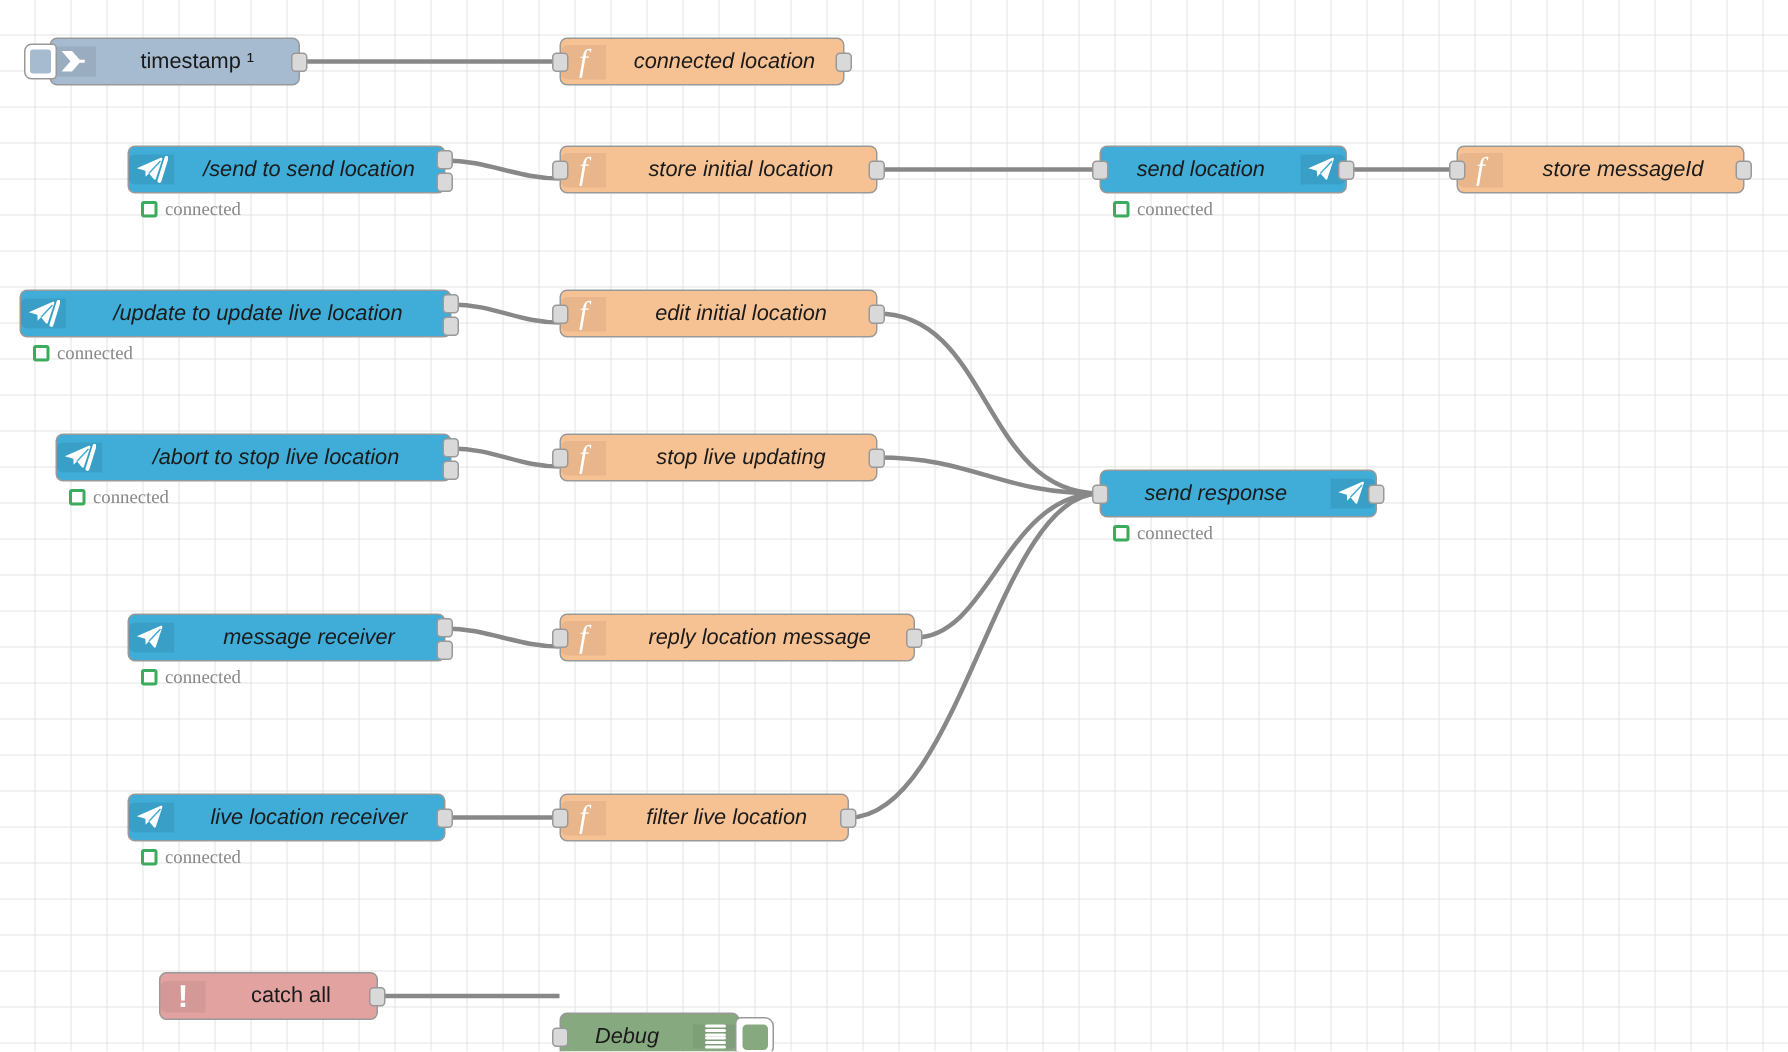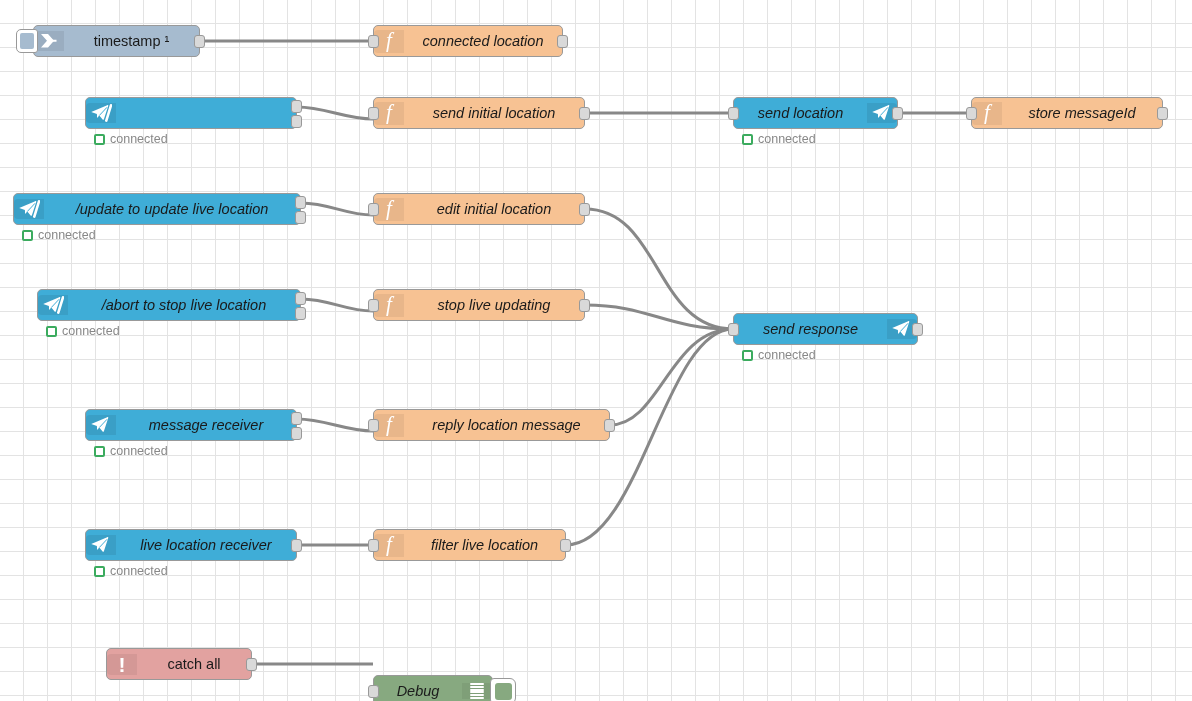--- a/index.html
+++ b/index.html
@@ -109,21 +109,21 @@
     width: 11px;
     height: 11px;
     border: 2px solid #3bab5e;
     border-radius: 2px;
     margin-right: 5px;
     box-sizing: border-box;
   }
   .status .stxt {
     font-size: 12.5px;
     color: #888888;
-    font-family: Liberation Sans, sans-serif;
+    font-family: Liberation Serif, serif;
   }
 
   
   .injectbtn {
     position: absolute;
     left: -18px;
     top: 3px;
     width: 22px;
     height: 24px;
     background: #ffffff;
@@ -234,34 +234,35 @@
       </div>
       <div class="node n-telegram" style="left: 85px; top: 97px; width: 212px;">
         <div class="body">
           <div class="iconbox">
             <svg width="22" height="20" viewBox="0 0 22 20" class="ico-svg">
               <path d="M1.2 9.1 L17.2 2.2 C17.9 1.9 18.5 2.4 18.2 3.1 L13.9 16.2 C13.7 16.9 13.0 17.0 12.6 16.5 L9.3 12.5 L7.1 14.9 L6.9 10.9 Z" fill="#ffffff"></path>
               <path d="M9.3 12.5 L17.0 4.3" stroke="#3fadd7" stroke-width="1" fill="none"></path>
               <path d="M21.0 2.3 L16.3 17.6" stroke="#ffffff" stroke-width="2.6" stroke-linecap="round"></path>
             </svg>
           </div>
+          <div class="lbl">/send to send location</div>
         </div>
         <div class="port out" style="top: 2px;"></div>
         <div class="port out" style="top: 17px;"></div>
         <div class="status">
           <div class="sq"></div>
           <div class="stxt">connected</div>
         </div>
       </div>
       <div class="node n-function" style="left: 373px; top: 97px; width: 212px;">
         <div class="body">
           <div class="iconbox">
             <div class="fglyph">f</div>
           </div>
-          <div class="lbl">send initial location</div>
+          <div class="lbl">store initial location</div>
         </div>
         <div class="port in" style="top: 9px;"></div>
         <div class="port out" style="top: 9px;"></div>
       </div>
       <div class="node n-telegram" style="left: 733px; top: 97px; width: 165px;">
         <div class="body">
           <div class="lbl">send location</div>
           <div class="iconbox right">
             <svg width="22" height="20" viewBox="0 0 22 20" class="ico-svg">
               <path d="M1.2 9.1 L17.2 2.2 C17.9 1.9 18.5 2.4 18.2 3.1 L13.9 16.2 C13.7 16.9 13.0 17.0 12.6 16.5 L9.3 12.5 L7.1 14.9 L6.9 10.9 Z" fill="#ffffff"></path>

